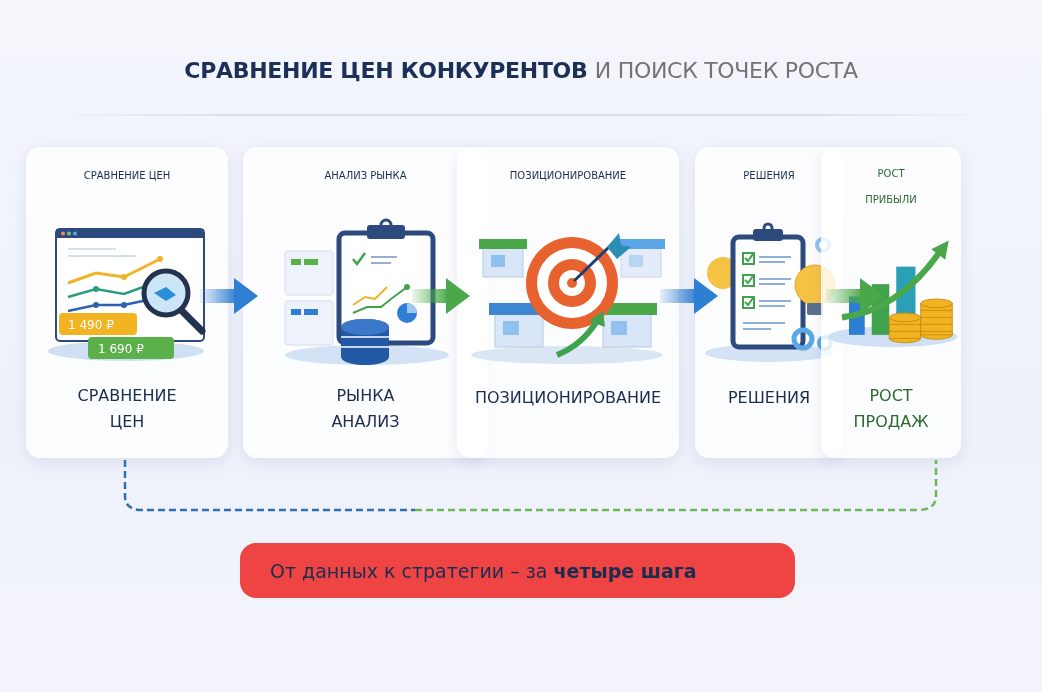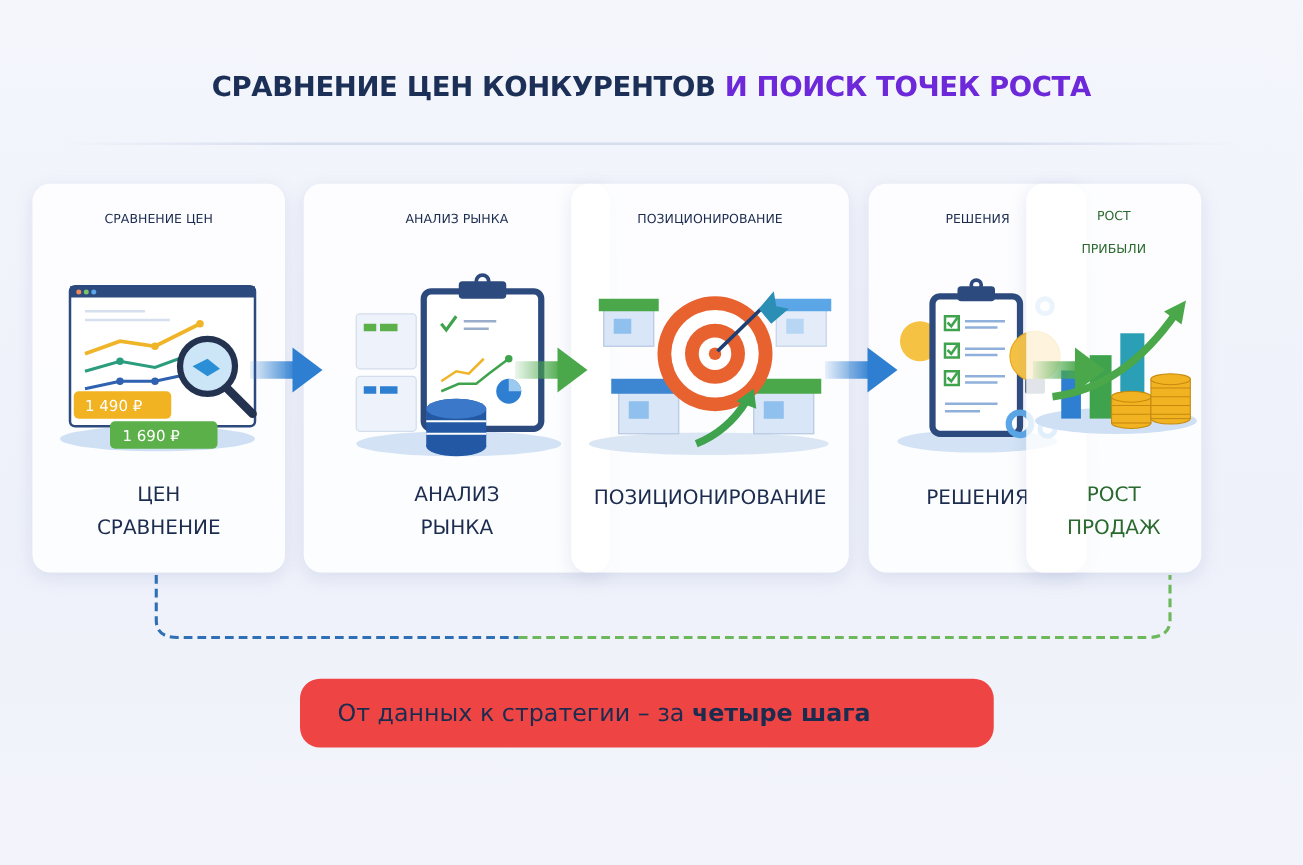--- a/index.html
+++ b/index.html
@@ -7,21 +7,21 @@
     width: 1042px; height: 692px; overflow: hidden;
     background: linear-gradient(180deg, #f4f6fc 0%, #eef1fa 60%, #f3f4fb 100%);
     font-family: "DejaVu Sans", sans-serif;
     position: relative;
   }
   .title {
     position: absolute; top: 58px; left: 0; width: 1042px; text-align: center;
     font-family: "DejaVu Sans", sans-serif; font-weight: bold; font-size: 22px;
     letter-spacing: -0.3px; color: #1b2f57;
   }
-  .title .accent { color: #6d28d9; font-weight: bold; }
+  .title .accent { color: #737373; font-weight: normal; }
   .title-rule {
     position: absolute; top: 114px; left: 50px; width: 942px; height: 2px;
     background: linear-gradient(90deg, rgba(200,210,232,0) 0%, #d6ddef 20%, #d6ddef 80%, rgba(200,210,232,0) 100%);
   }
   .card {
     position: absolute; top: 147px; height: 311px;
     background: rgba(255,255,255,0.82);
     border-radius: 14px;
     box-shadow: 0 4px 14px rgba(120,140,190,0.18);
   }
@@ -79,22 +79,22 @@
       <line x1="154" y1="92" x2="176" y2="114" stroke="#22324f" stroke-width="7" stroke-linecap="round"></line>
       <circle cx="140" cy="76" r="22" fill="#cde6f7" stroke="#22324f" stroke-width="5"></circle>
       <path d="M128 76 L140 70 L150 78 L140 84 Z" fill="#2a8fd6"></path>
       <rect x="33" y="96" width="78" height="22" rx="4" fill="#f2b322"></rect>
       <text x="42" y="112" font-family="DejaVu Sans, sans-serif" font-size="12" fill="#ffffff">1 490 ₽</text>
       <rect x="62" y="120" width="86" height="22" rx="4" fill="#5cb04a"></rect>
       <text x="72" y="136" font-family="DejaVu Sans, sans-serif" font-size="12" fill="#ffffff">1 690 ₽</text>
     </svg>
   </div>
   <div class="card-bottom">
+    <div>СРАВНЕНИЕ</div>
     <div>ЦЕН</div>
-    <div>СРАВНЕНИЕ</div>
   </div>
 </div>
 
 <div class="card" style="left:243px; width:197px;padding-left:48px;">
   <div class="card-top">АНАЛИЗ РЫНКА</div>
   <div class="illus">
     <svg viewBox="0 0 197 150">
       <ellipse cx="100" cy="138" rx="82" ry="10" fill="#d3e3f5"></ellipse>
       <rect x="18" y="34" width="48" height="44" rx="3" fill="#eef3fb" stroke="#d3ddeb"></rect>
       <rect x="24" y="42" width="10" height="6" fill="#5cb04a"></rect>
@@ -117,22 +117,22 @@
         <ellipse cx="98" cy="110" rx="24" ry="8"></ellipse>
         <rect x="74" y="110" width="48" height="30"></rect>
         <ellipse cx="98" cy="140" rx="24" ry="8"></ellipse>
       </g>
       <ellipse cx="98" cy="110" rx="24" ry="8" fill="#3b78c9"></ellipse>
       <line x1="74" y1="120" x2="122" y2="120" stroke="#ffffff" stroke-width="1.5"></line>
       <line x1="74" y1="130" x2="122" y2="130" stroke="#ffffff" stroke-width="1.5"></line>
     </svg>
   </div>
   <div class="card-bottom">
+    <div>РЫНКА</div>
     <div>АНАЛИЗ</div>
-    <div>РЫНКА</div>
   </div>
 </div>
 
 <div class="card" style="left:457px; width:222px;">
   <div class="card-top">ПОЗИЦИОНИРОВАНИЕ</div>
   <div class="illus">
     <svg viewBox="0 0 222 150">
       <ellipse cx="110" cy="138" rx="96" ry="9" fill="#dbe6f5"></ellipse>
       <g>
         <rect x="26" y="30" width="40" height="30" fill="#d9e6f7" stroke="#b8c9e3"></rect>
@@ -163,21 +163,21 @@
       <path d="M150 30 l12 -14 l2 12 l10 2 l-14 12 z" fill="#2b8fb5"></path>
       <path d="M100 138 Q125 128 140 104" fill="none" stroke="#3fa34d" stroke-width="6"></path>
       <path d="M132 104 l14 -10 l2 16 z" fill="#3fa34d"></path>
     </svg>
   </div>
   <div class="card-bottom single">
     <div>ПОЗИЦИОНИРОВАНИЕ</div>
   </div>
 </div>
 
-<div class="card" style="left:695px; width:148px;padding-left:26px;">
+<div class="card" style="left:695px; width:148px;">
   <div class="card-top">РЕШЕНИЯ</div>
   <div class="illus">
     <svg viewBox="0 0 148 150">
       <ellipse cx="74" cy="136" rx="64" ry="9" fill="#d3e3f5"></ellipse>
       <circle cx="28" cy="56" r="16" fill="#f6c243"></circle>
       <rect x="38" y="20" width="70" height="110" rx="6" fill="#ffffff" stroke="#2c4a7d" stroke-width="5"></rect>
       <rect x="58" y="12" width="30" height="12" rx="3" fill="#2c4a7d"></rect>
       <circle cx="73" cy="11" r="4" fill="none" stroke="#2c4a7d" stroke-width="3"></circle>
       <g fill="none" stroke="#3fa34d" stroke-width="2">
         <rect x="48" y="36" width="11" height="11"></rect>

